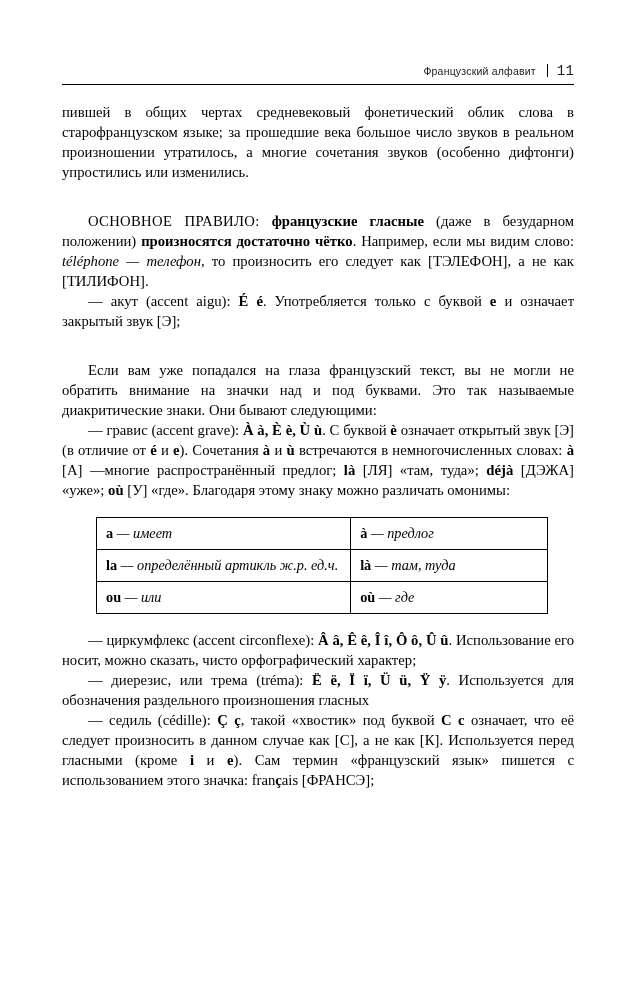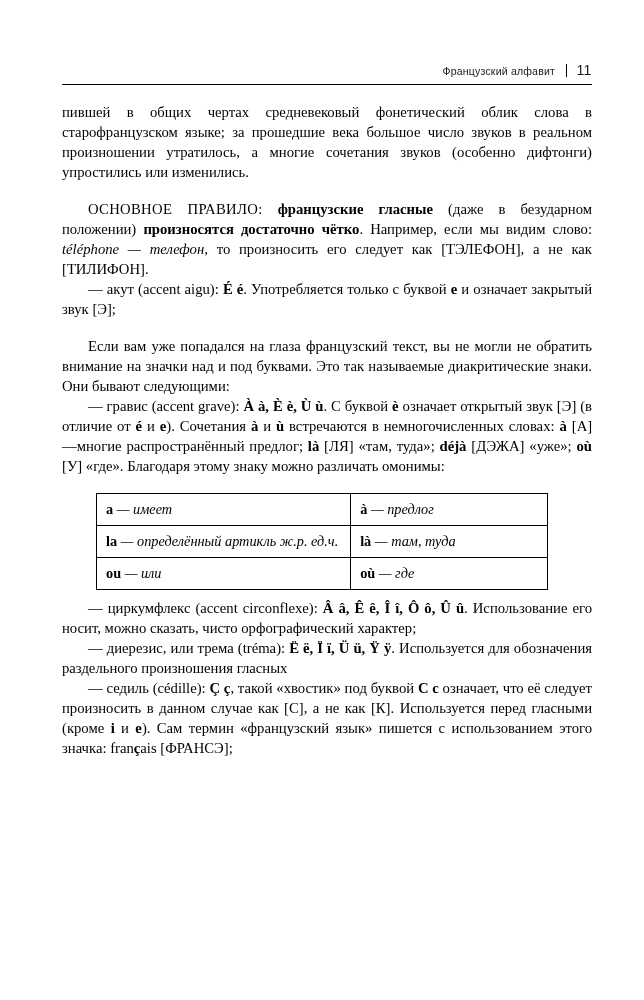--- a/index.html
+++ b/index.html
@@ -12,21 +12,21 @@
     height: 1000px;
     font-family: "Liberation Serif", serif;
     color: #000000;
     overflow: hidden;
   }
   .page {
     position: relative;
     width: 644px;
     height: 1000px;
     box-sizing: border-box;
-    padding: 62px 52px 0 62px;
+    padding: 62px 70px 0 62px;
     border-radius: 19px;
   }
   
   .runhead {
     display: flex;
     align-items: baseline;
     justify-content: flex-end;
     font-family: "Liberation Sans", sans-serif;
     font-size: 10.5px;
     letter-spacing: 0.2px;
@@ -39,50 +39,50 @@
   .runhead .rule {
     display: inline-block;
     width: 1px;
     height: 13px;
     background: #000;
     margin: 0 9px 0 11px;
     position: relative;
     top: 2px;
   }
   .runhead .folio {
-    font-family: Liberation Sans, sans-serif;
+    font-family: Liberation Mono, monospace;
     font-size: 14px;
     min-width: 16px;
     text-align: center;
   }
   .headrule {
     border-top: 1.6px solid #000;
     margin-top: 6px;
     margin-bottom: 17px;
   }
   
   p {
     margin: 0;
     font-size: 14.7px;
     line-height: 20px;
     text-align: justify;
     text-justify: inter-word;
     hyphens: manual;
   }
   p.ind { text-indent: 26px; }
-  p.gap { margin-top: 17px; }
+  p.gap { margin-top: 29px; }
   p.gap-s { }
   b, .b { font-weight: bold; }
   i, .i { font-style: italic; }
   .sc { letter-spacing: 0.3px; }
   
   table.homonyms {
     border-collapse: collapse;
     width: 452px;
-    margin: 17px 0 8px 34px;
+    margin: 17px 0 16px 34px;
     font-size: 14.3px;
   }
   table.homonyms td {
     border: 1px solid #000;
     padding: 6px 9px 7px 9px;
     line-height: 18px;
     vertical-align: middle;
   }
   table.homonyms td.left { width: 256px; }
   table.homonyms td.right { width: 196px; }

